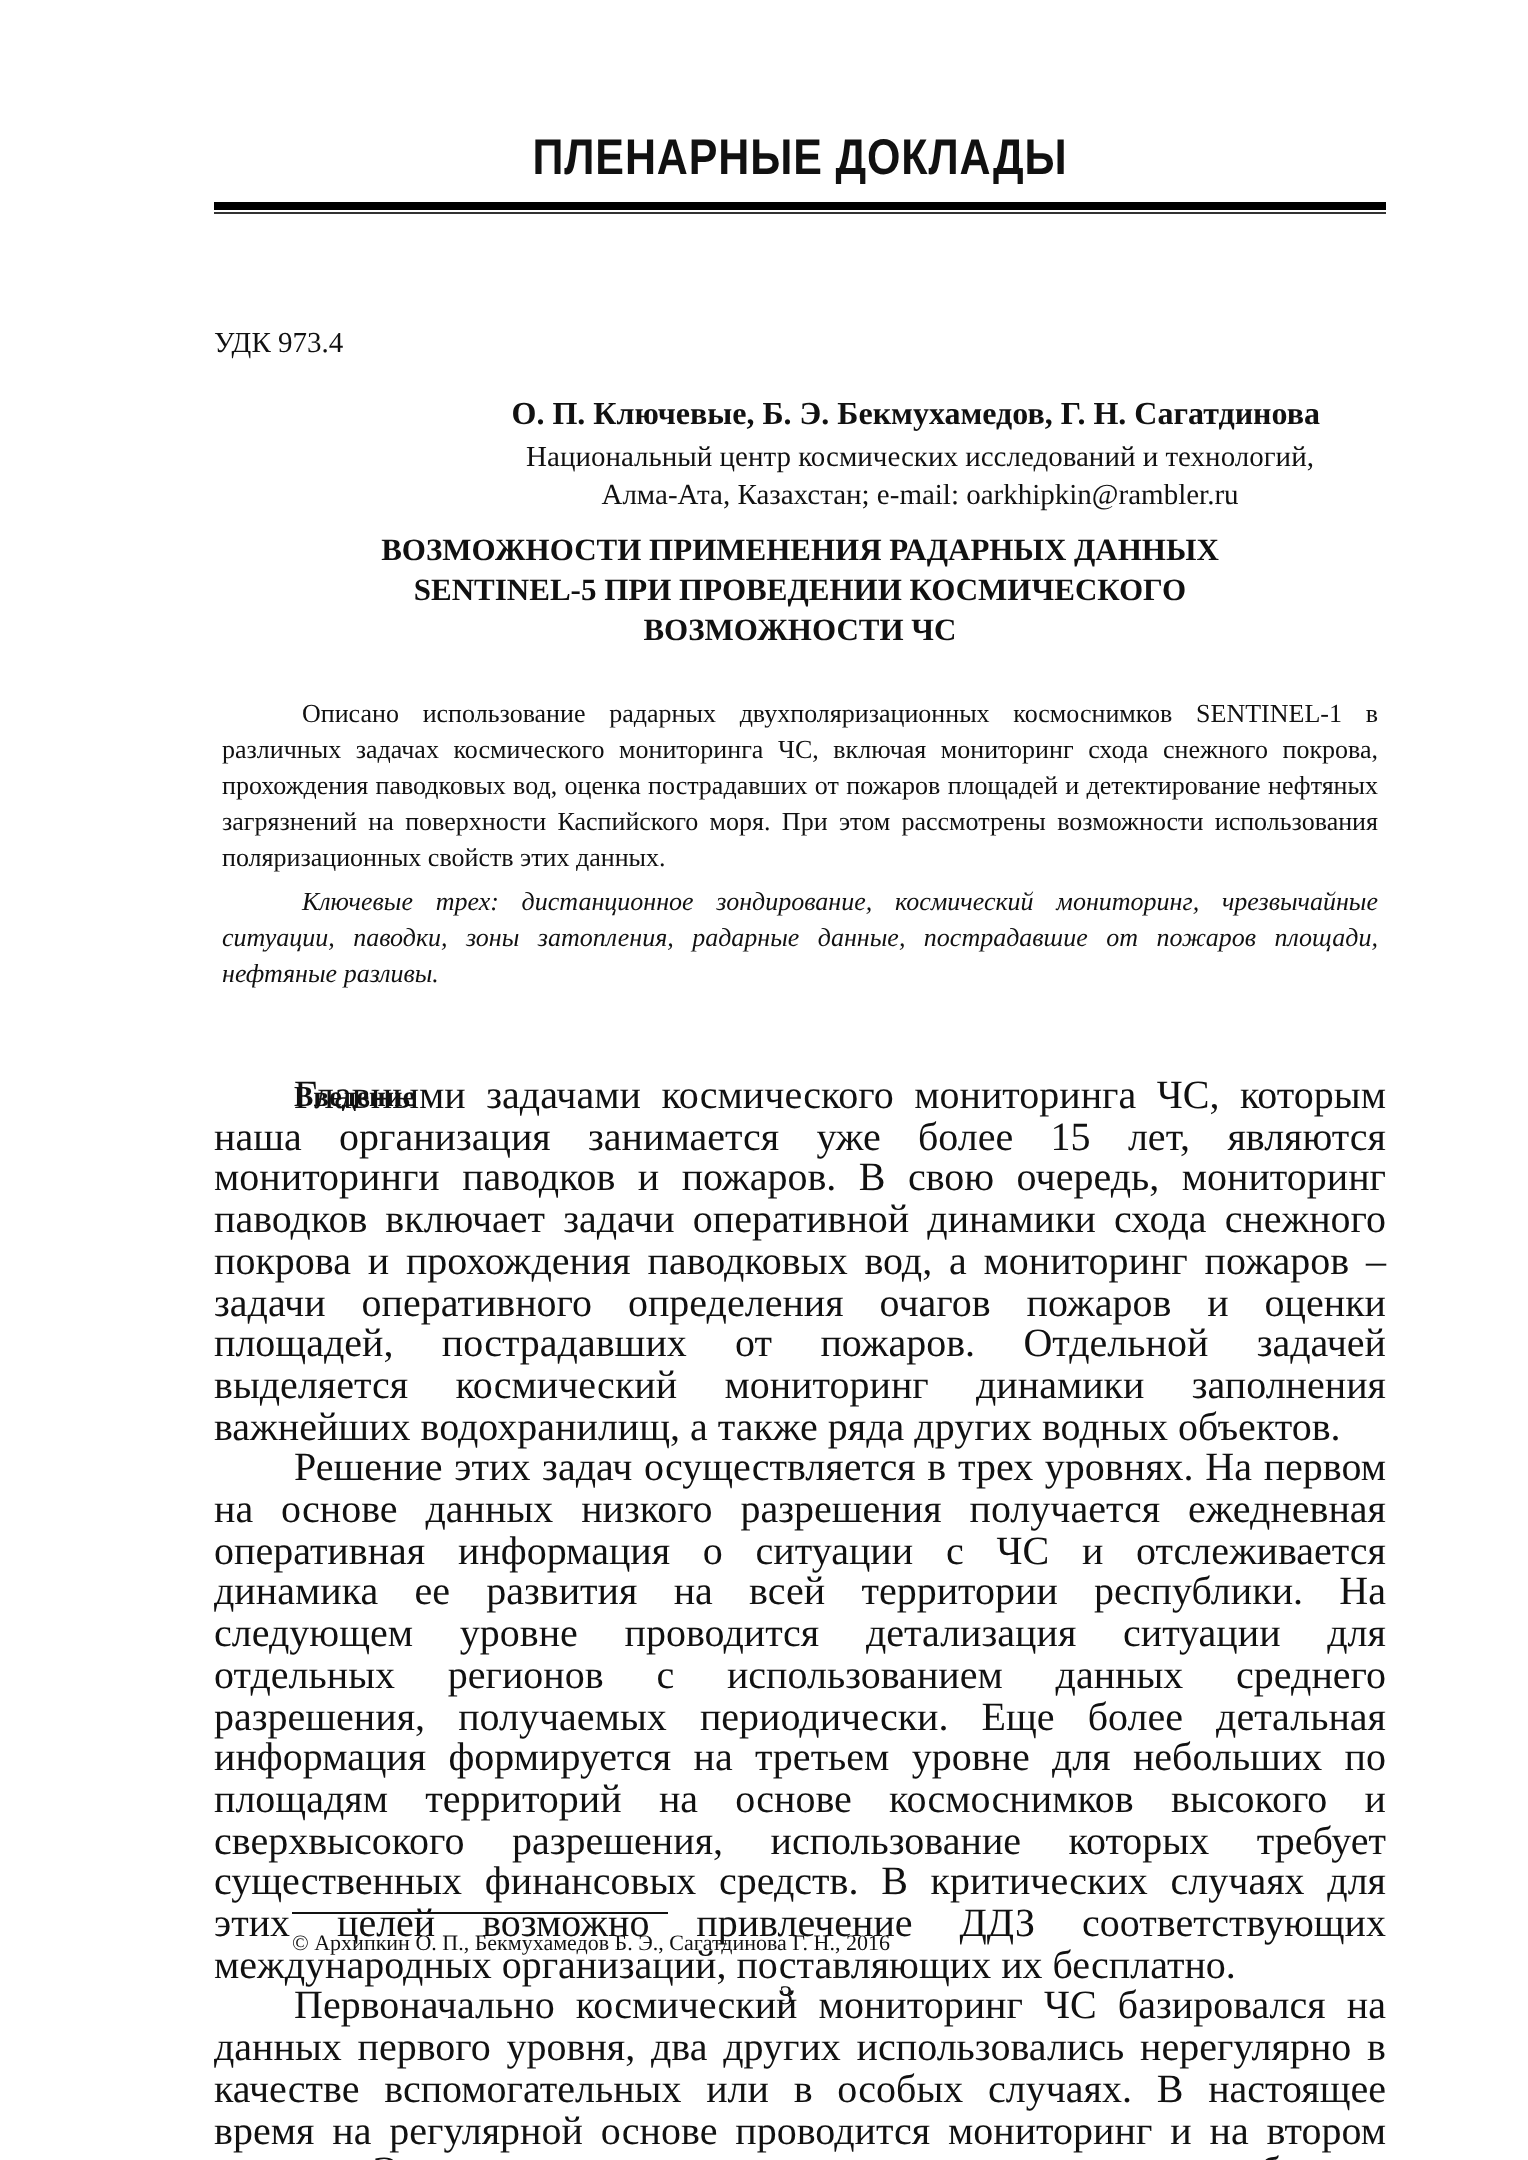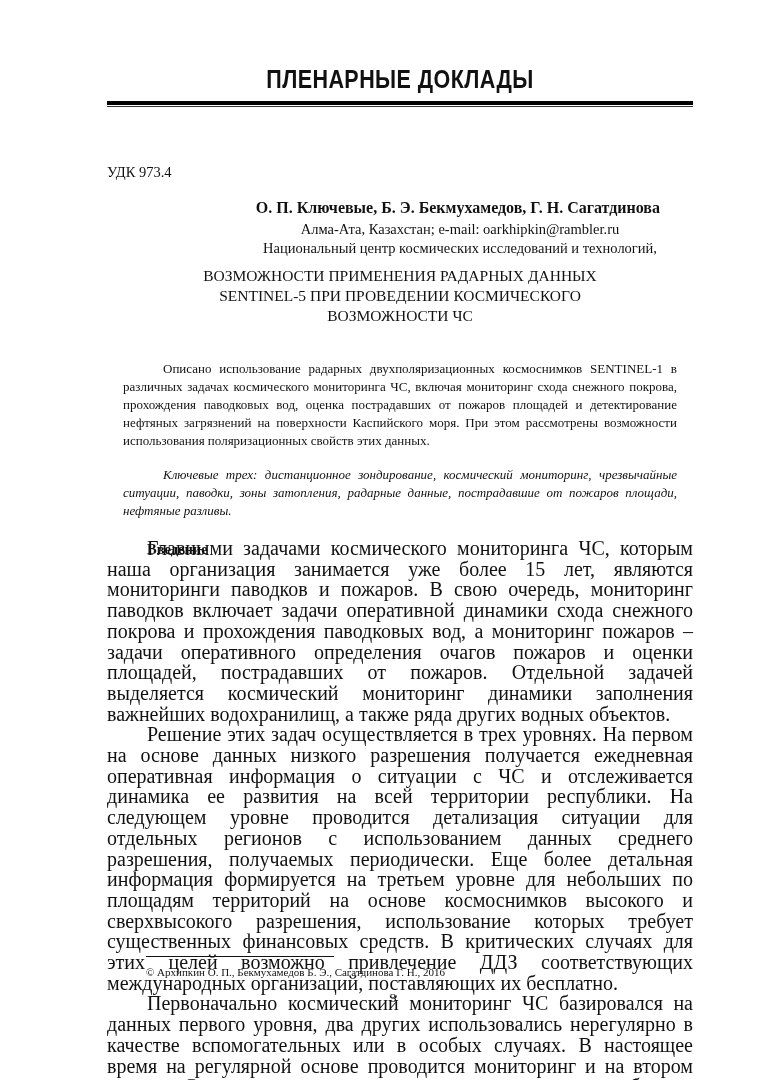--- a/index.html
+++ b/index.html
@@ -8,24 +8,24 @@
 
   .section-header { position: absolute; left: 107px; top: 64px; width: 586px; text-align: center; font-family: "Liberation Sans", "DejaVu Sans", sans-serif; font-weight: bold; font-size: 25px; letter-spacing: 0.5px; transform: scaleX(0.86); transform-origin: center; line-height: 30px; }
   .rule-thick { position: absolute; left: 107px; top: 101px; width: 586px; height: 4px; background: #000; }
   .rule-thin { position: absolute; left: 107px; top: 106px; width: 586px; height: 1px; background: #333; }
 
   .udk { position: absolute; left: 107px; top: 163px; font-size: 14.5px; line-height: 18px; }
 
   .authors { position: absolute; left: 107px; top: 198px; width: 586px; text-align: right; font-weight: bold; font-size: 16px; line-height: 20px; padding-right: 33px; box-sizing: border-box; }
   .affil { position: absolute; left: 107px; top: 220px; width: 586px; text-align: center; font-size: 14.5px; line-height: 19px; padding-left: 120px; box-sizing: border-box; }
 
-  .title { position: absolute; left: 150px; top: 266px; width: 500px; text-align: center; font-weight: normal; font-size: 15.5px; line-height: 20px; }
+  .title { position: absolute; left: 150px; top: 266px; width: 500px; text-align: center; font-weight: bold; font-size: 15.5px; line-height: 20px; }
 
   .abstract { position: absolute; left: 107px; top: 344px; width: 586px; font-size: 13px; line-height: 18px; text-align: justify; }
-  .abstract p { margin: 16px; text-indent: 40px; }
+  .abstract p { margin: 4px; text-indent: 40px; }
   .keywords { font-style: italic; }
 
   .intro-heading { position: absolute; left: 147px; top: 539px; font-weight: bold; font-size: 14.5px; line-height: 20px; }
   .body-text { position: absolute; left: 107px; top: 538px; width: 586px; font-size: 20px; line-height: 20.7px; text-align: justify; font-family: Liberation Serif, serif; }
   .body-text p { margin: 0; text-indent: 40px; }
 
   .fn-rule { position: absolute; left: 146px; top: 956px; width: 188px; height: 1px; background: #111; }
   .footnote { position: absolute; left: 146px; top: 965px; font-size: 11px; line-height: 14px; }
   .page-number { position: absolute; left: 0; top: 990px; width: 764px; text-align: center; font-size: 13.5px; line-height: 16px; padding-left: 22px; box-sizing: border-box; }
 </style>
@@ -35,22 +35,22 @@
 <div class="page">
 
   <div class="section-header">ПЛЕНАРНЫЕ ДОКЛАДЫ</div>
   <div class="rule-thick"></div>
   <div class="rule-thin"></div>
 
   <div class="udk">УДК 973.4</div>
 
   <div class="authors">О. П. Ключевые, Б. Э. Бекмухамедов, Г. Н. Сагатдинова</div>
   <div class="affil">
+    <div>Национальный центр космических исследований и технологий,</div>
     <div>Алма-Ата, Казахстан; e-mail: oarkhipkin@rambler.ru</div>
-    <div>Национальный центр космических исследований и технологий,</div>
   </div>
 
   <div class="title">
     <div>ВОЗМОЖНОСТИ ПРИМЕНЕНИЯ РАДАРНЫХ ДАННЫХ</div>
     <div>SENTINEL-5 ПРИ ПРОВЕДЕНИИ КОСМИЧЕСКОГО</div>
     <div>ВОЗМОЖНОСТИ ЧС</div>
   </div>
 
   <div class="abstract">
     <p>Описано использование радарных двухполяризационных космоснимков SENTINEL-1 в различных задачах космического мониторинга ЧС, включая мониторинг схода снежного покрова, прохождения паводковых вод, оценка пострадавших от пожаров площадей и детектирование нефтяных загрязнений на поверхности Каспийского моря. При этом рассмотрены возможности использования поляризационных свойств этих данных.</p>

